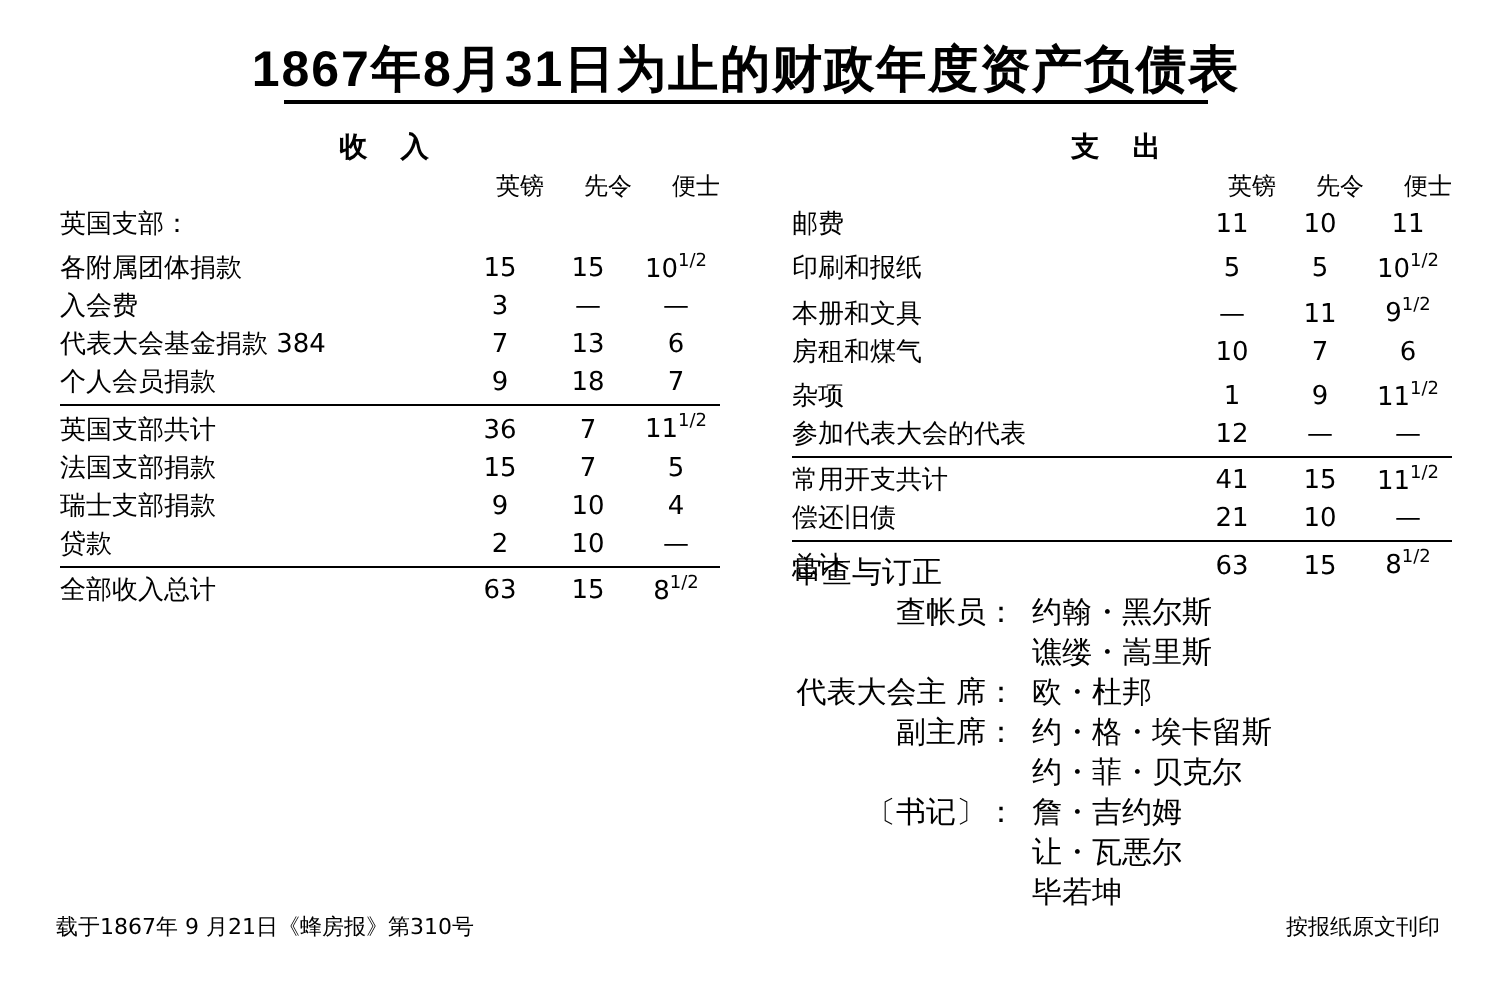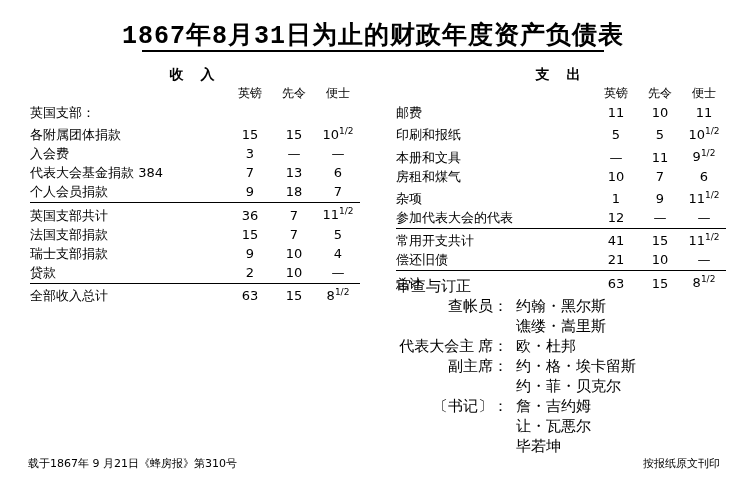--- a/index.html
+++ b/index.html
@@ -14,21 +14,21 @@
   .page{position:relative;width:746px;height:491px;}
 
   
   .title{
     position:absolute;
     top:18px;left:0;width:746px;
     text-align:center;
     font-size:25px;
     font-weight:bold;
     letter-spacing:1px;
-    font-family:Liberation Mono, monospace;
+    font-family:Liberation Sans, sans-serif;
   }
   .title-rule{
     position:absolute;
     top:50px;left:142px;width:462px;height:2px;
     background:#000;
   }
 
   
   .tbl{
     position:absolute;
@@ -49,34 +49,34 @@
   .sup{ font-size:9px; vertical-align:super;margin-top:32px; }
   .ruled td{ border-top:1px solid #000; }
 
   
   .sec-head{
     font-weight:bold;
     text-align:center;
     font-size:14px;
     letter-spacing:6px;
   }
-  .col-head{ text-align:center; font-size:12px; }
+  .col-head{ text-align:right; font-size:12px; }
 
   
   #left-table{ left:30px; top:66px; width:330px; }
   #right-table{ left:396px; top:66px; width:330px; }
 
   
   .sig{
     position:absolute;
     font-size:15px;
     line-height:20px;
   }
   #sig-block{ left:396px; top:276px; }
-  .sig-row{ display:flex;font-family:Liberation Serif, serif; }
+  .sig-row{ display:flex; }
   .sig-role{ width:112px; text-align:right; padding-right:8px; white-space:nowrap;}
   .sig-name{ white-space:nowrap; }
 
   
   .footer-left{
     position:absolute;left:28px;top:456px;
     font-size:11px;
   }
   .footer-right{
     position:absolute;right:26px;top:456px;

